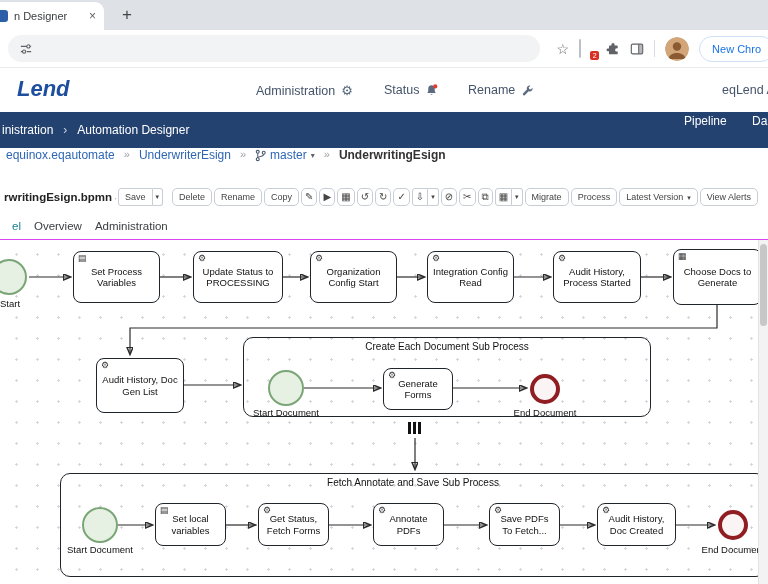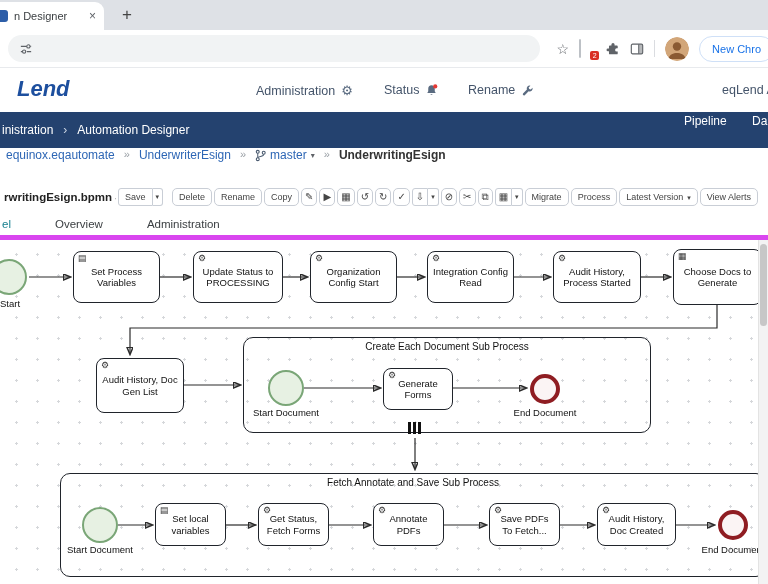--- a/index.html
+++ b/index.html
@@ -51,21 +51,21 @@
   .fname{font-size:11.5px;font-weight:bold;color:#222;width:112px;white-space:nowrap;overflow:hidden;flex:none}
   .tbtn{font-size:9px;color:#444;background:#fff;border:1px solid #c9ced6;border-radius:5px;padding:3px 6px;white-space:nowrap;cursor:pointer}
   .tbtn.icon{padding:3px 3px;font-size:10px;line-height:10px}
   .split{display:flex;flex:none}
   .split .tbtn{border-radius:3px 0 0 3px}
   .split .caret{border:1px solid #c9ced6;border-left:none;border-radius:0 3px 3px 0;font-size:7px;padding:0 3px;display:flex;align-items:center;color:#444;background:#fff;cursor:pointer}
   .tb-caret-inline{font-size:7px;margin-left:4px}
   .tb-gap{width:5px;flex:none}
 
   
-  .viewtabs{height:28px;display:flex;align-items:center;gap:44px;padding-left:2px;font-size:11.5px;color:#3c4043;border-bottom:5px solid #d946ef;background:#fff}
+  .viewtabs{height:28px;display:flex;align-items:center;gap:13px;padding-left:12px;font-size:11.5px;color:#3c4043;border-bottom:1px solid #d946ef;background:#fff}
   .viewtab{cursor:pointer}
   .viewtab.active{color:#17808f}
 
   
   .canvas{position:relative;height:344px;background-color:#fff;background-image:radial-gradient(circle,#d5d7da 1px,transparent 1.4px);background-size:21px 21px;background-position:6px 4px;overflow:hidden}
   .flows{position:absolute;left:0;top:0}
   .flows path{stroke:#2b2b2b;stroke-width:1.2;fill:none;marker-end:url(#arw)}
   .task{position:absolute;background:#fff;border:1.4px solid #20242b;border-radius:8px;display:flex;align-items:center;justify-content:center;text-align:center;font-size:9.5px;line-height:1.2;color:#111;padding:4px 5px;cursor:pointer}
   .corner-icon{position:absolute;top:1px;left:4px;font-size:9px;color:#333}
   .event{position:absolute;border-radius:50%;cursor:pointer}
@@ -273,21 +273,21 @@
   <div class="task" style="left:673px;top:9px;width:89px;height:56px">
     <span class="corner-icon">▦</span>
     <span>Choose Docs to Generate</span>
   </div>
 
   <div class="task" style="left:96px;top:118px;width:88px;height:55px">
     <span class="corner-icon">⚙</span>
     <span>Audit History, Doc Gen List</span>
   </div>
 
-  <div class="subprocess" style="left:243px;top:97px;width:408px;height:96px">
+  <div class="subprocess" style="left:243px;top:97px;width:408px;height:80px">
     <div class="sp-title">Create Each Document Sub Process</div>
   </div>
   <div class="event start" style="left:268px;top:130px"></div>
   <div class="evlabel" style="left:243px;top:167px;width:86px">Start Document</div>
   <div class="task" style="left:383px;top:128px;width:70px;height:42px">
     <span class="corner-icon">⚙</span>
     <span>Generate Forms</span>
   </div>
   <div class="event end" style="left:530px;top:134px"></div>
   <div class="evlabel" style="left:502px;top:167px;width:86px">End Document</div>

